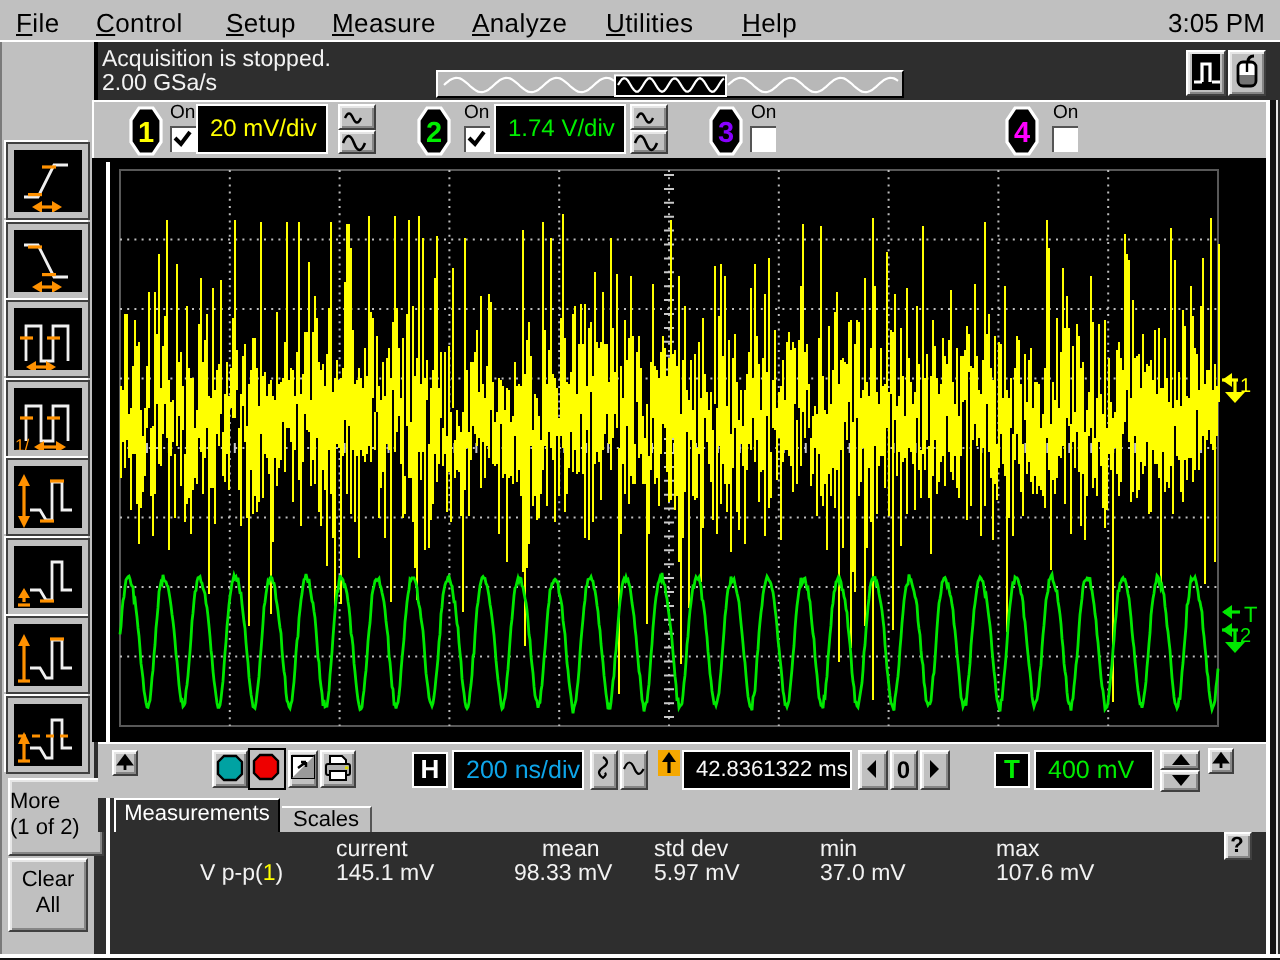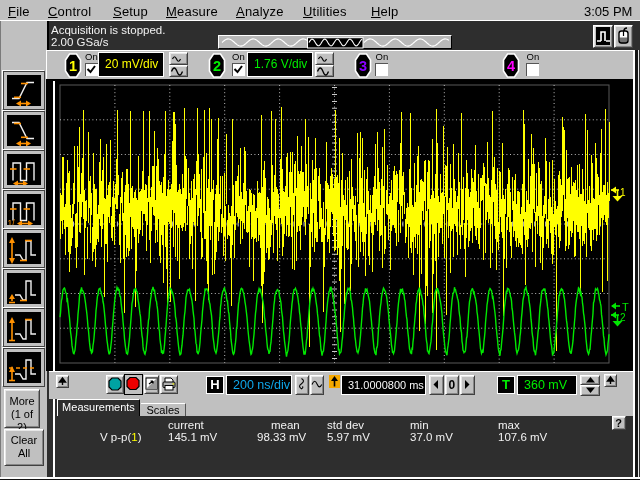--- a/index.html
+++ b/index.html
@@ -82,21 +82,21 @@
       <line x1="2" y1="28.5" x2="8" y2="28.5" stroke="#ff9100" stroke-width="1.6"></line>
       <line x1="18" y1="7.5" x2="25" y2="7.5" stroke="#ff9100" stroke-width="1.6"></line>
     </svg></div>
 <div class="sb" style="top:348.5px"><svg width="33" height="31" viewBox="0 0 33 31">
       <path d="M8 22H13L16 27L19 27V8H24V22H29" fill="none" stroke="#f0f0f0" stroke-width="1.4"></path>
       <line x1="5" y1="28" x2="5" y2="19" stroke="#ff9100" stroke-width="1.6"></line>
       <path d="M5 14l-3 6h6z" fill="#ff9100"></path>
       <line x1="2" y1="28.5" x2="8" y2="28.5" stroke="#ff9100" stroke-width="1.6"></line>
       <line x1="2" y1="16" x2="30" y2="16" stroke="#ff9100" stroke-width="1.6" stroke-dasharray="4 3"></line>
     </svg></div>
-<div class="btn abs blk" style="left:4px;top:389px;width:36px;height:39px;text-align:center;font-size:11px;line-height:13px;padding-top:5px">More<br>(1 of 2)</div>
+<div class="btn abs blk" style="left:4px;top:389px;width:48px;height:39px;text-align:left;font-size:11px;line-height:13px;padding-top:5px">More<br>(1 of 2)</div>
 <div class="btn abs blk" style="left:4px;top:428.5px;width:40px;height:37px;text-align:center;font-size:11px;line-height:13px;padding-top:4px">Clear<br>All</div>
 
 <div class="abs" style="left:47px;top:21px;width:593px;height:29px;background:#2e2e2e;border-left:2.5px solid #000"></div>
 <div class="abs mono" style="left:51px;top:23.5px">Acquisition is stopped.</div>
 <div class="abs mono" style="left:51px;top:36px">2.00 GSa/s</div>
 
 <div class="abs" style="left:218px;top:34.5px;width:234px;height:14.5px;background:#b8b8b8;
  border:1px solid;border-color:#fff #000 #000 #fff"></div>
 <svg class="abs" style="left:218px;top:34.5px" width="234" height="15" viewBox="218 34.5 234 15">
  <path d="M222.0 42.0L223.0 41.1L224.0 40.3L225.0 39.5L226.0 39.0L227.0 38.6L228.0 38.4L229.0 38.5L230.0 38.7L231.0 39.2L232.0 39.9L233.0 40.7L234.0 41.5L235.0 42.5L236.0 43.3L237.0 44.1L238.0 44.8L239.0 45.3L240.0 45.5L241.0 45.6L242.0 45.4L243.0 45.0L244.0 44.5L245.0 43.7L246.0 42.9L247.0 42.0L248.0 41.1L249.0 40.3L250.0 39.5L251.0 39.0L252.0 38.6L253.0 38.4L254.0 38.5L255.0 38.7L256.0 39.2L257.0 39.9L258.0 40.7L259.0 41.5L260.0 42.5L261.0 43.3L262.0 44.1L263.0 44.8L264.0 45.3L265.0 45.5L266.0 45.6L267.0 45.4L268.0 45.0L269.0 44.5L270.0 43.7L271.0 42.9L272.0 42.0L273.0 41.1L274.0 40.3L275.0 39.5L276.0 39.0L277.0 38.6L278.0 38.4L279.0 38.5L280.0 38.7L281.0 39.2L282.0 39.9L283.0 40.7L284.0 41.5L285.0 42.5L286.0 43.3L287.0 44.1L288.0 44.8L289.0 45.3L290.0 45.5L291.0 45.6L292.0 45.4L293.0 45.0L294.0 44.5L295.0 43.7L296.0 42.9L297.0 42.0L298.0 41.1L299.0 40.3L300.0 39.5L301.0 39.0L302.0 38.6L303.0 38.4L304.0 38.5L305.0 38.7L306.0 39.2L307.0 39.9" fill="none" stroke="#fff" stroke-width="1.1"></path>
@@ -147,21 +147,21 @@
 <svg class="abs" style="left:208px;top:52.5px" width="18" height="25" viewBox="0 0 18 25">
     <polygon points="5.5,1 12.5,1 16.5,7 16.5,18 12.5,24 5.5,24 1.5,18 1.5,7" fill="#000" stroke="#fff" stroke-width="1.6"></polygon>
     <text x="9" y="18" text-anchor="middle" fill="#00ee00" font-family="Liberation Sans" font-size="14.5" font-weight="bold">2</text>
   </svg>
 <div class="abs blk" style="left:232px;top:51px;font-size:9.5px">On</div>
 <svg class="abs" style="left:231.5px;top:62.5px" width="13" height="13" viewBox="0 0 13 13">
     <rect x="0" y="0" width="13" height="13" fill="#fff"></rect>
     <path d="M0 13V0H13" stroke="#555" stroke-width="2" fill="none"></path>
     <path d="M2.5 6l3 3 4.5 -6" stroke="#000" stroke-width="2" fill="none"></path>
   </svg>
-<div class="fld abs" style="left:247px;top:52px;width:66px;height:25px;color:#00ee00;font-size:12px;line-height:23px;padding-left:6px">1.76 V/div</div>
+<div class="fld abs" style="left:247px;top:52px;width:66px;height:25px;color:#00ee00;font-size:12px;line-height:23px;padding-left:6px">1.74 V/div</div>
 <div class="btn abs" style="left:314.5px;top:52px;width:19.5px;height:12.5px">
     <svg width="17" height="10" viewBox="0 0 17 10" style="display:block;margin:1px auto 0">
       <path d="M2.5 5q2 -4.5 4 0t4 0" fill="none" stroke="#000" stroke-width="1.2"></path>
     </svg>
   </div>
 <div class="btn abs" style="left:314.5px;top:64.5px;width:19.5px;height:12.5px">
     <svg width="17" height="11" viewBox="0 0 17 11" style="display:block;margin:0 auto">
       <path d="M1.5 5.5q2.8 -7 5.5 0t5.5 0" fill="none" stroke="#000" stroke-width="1.3"></path>
     </svg>
   </div>
@@ -266,34 +266,34 @@
  <svg width="12" height="17" viewBox="0 0 12 17">
       <path d="M1 8.5q2.7-6.5 5.3 0q2 4.8 4.5 0" fill="none" stroke="#000" stroke-width="1.1"></path>
     </svg>
   </div>
 <div class="abs" style="left:329px;top:374.5px;width:11px;height:13px;background:#f5a800">
  <svg width="11" height="13" viewBox="0 0 11 13" style="display:block">
       <path d="M5.5 11.5V4.5" stroke="#000" stroke-width="1.6"></path>
       <path d="M5.5 1L2 6h7z" fill="#000"></path>
     </svg>
   </div>
-<div class="fld abs" style="left:341px;top:375px;width:85px;height:20px;color:#f8f8f8;font-size:11px;line-height:18px;padding-left:6px">31.0000800 ms</div>
+<div class="fld abs" style="left:341px;top:375px;width:85px;height:20px;color:#f8f8f8;font-size:11px;line-height:18px;padding-left:6px">42.8361322 ms</div>
 <div class="btn abs" style="left:429px;top:374.5px;width:14.5px;height:20px">
  <svg width="12" height="17" viewBox="0 0 12 17">
       <path d="M8 4L3.5 8.5L8 13z" fill="#000"></path>
     </svg>
   </div>
 <div class="btn abs blk" style="left:444.5px;top:374.5px;width:14.5px;height:20px;text-align:center;font-size:12px;font-weight:bold;line-height:18px">0</div>
 <div class="btn abs" style="left:460px;top:374.5px;width:14.5px;height:20px">
  <svg width="12" height="17" viewBox="0 0 12 17">
       <path d="M4 4l4.5 4.5L4 13z" fill="#000"></path>
     </svg>
   </div>
 <div class="abs" style="left:497px;top:376px;width:18px;height:18px;background:#000;border:1.5px solid #fff;color:#00ee00;font-weight:bold;font-size:13px;text-align:center;line-height:15px">T</div>
-<div class="fld abs" style="left:517px;top:375px;width:60px;height:20px;color:#00ee00;font-size:12.5px;line-height:18px;padding-left:6px">360 mV</div>
+<div class="fld abs" style="left:517px;top:375px;width:60px;height:20px;color:#00ee00;font-size:12.5px;line-height:18px;padding-left:6px">400 mV</div>
 <div class="btn abs" style="left:580px;top:374.5px;width:20px;height:10.5px">
  <svg width="17" height="8" viewBox="0 0 17 8">
       <path d="M8.5 1L4 6.5h9z" fill="#000"></path>
     </svg>
   </div>
 <div class="btn abs" style="left:580px;top:385px;width:20px;height:10.5px">
  <svg width="17" height="8" viewBox="0 0 17 8">
       <path d="M8.5 7L4 1.5h9z" fill="#000"></path>
     </svg>
   </div>

